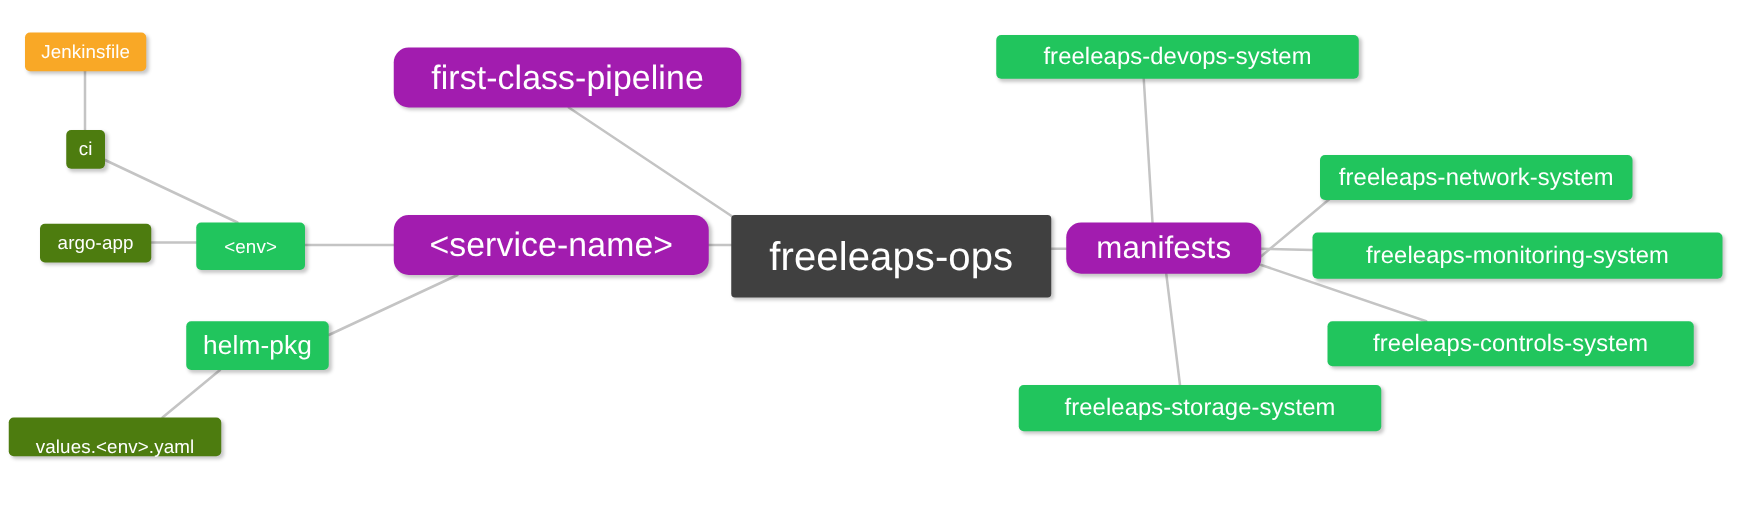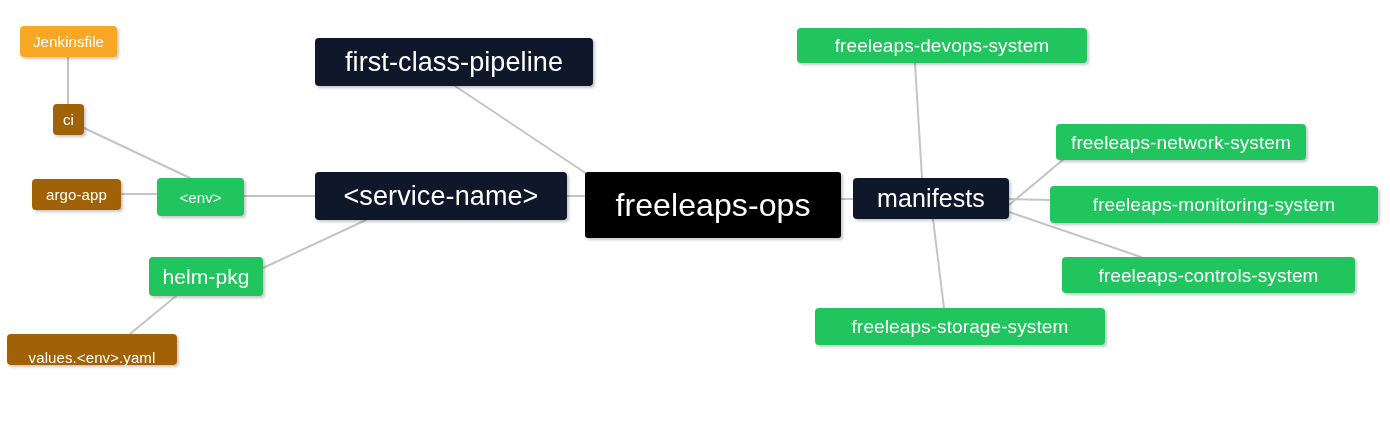--- a/index.html
+++ b/index.html
@@ -35,26 +35,26 @@
     justify-content: center;
     color: #ffffff;
     white-space: nowrap;
     border-radius: 4px;
     box-shadow: 2px 2px 3px rgba(0, 0, 0, 0.22);
     line-height: 1;
     letter-spacing: 0.1px;
     z-index: 5;
   }
   .node.root {
-    background: #000000;
+    background: #404040;
     border-radius: 3px;
   }
-  .node.blue   { background: #0f172a; }
+  .node.blue   { background: #a21caf; border-radius: 12px; }
   .node.green  { background: #21c55d; }
-  .node.red    { background: #a16207; }
+  .node.red    { background: #4d7c0f; }
   .node.orange { background: #f9a826; }
 </style>
 </head>
 <body>
 
 <div id="mindmap">
   <svg id="edge-layer" viewBox="0 0 1390 421" width="1390" height="421">
       <line x1="596" y1="180" x2="455" y2="86" stroke="#c4c4c4" stroke-width="2" stroke-linecap="round"></line>
       <line x1="585" y1="196" x2="567" y2="196" stroke="#c4c4c4" stroke-width="2" stroke-linecap="round"></line>
       <line x1="841" y1="199" x2="853" y2="199" stroke="#c4c4c4" stroke-width="2" stroke-linecap="round"></line>

